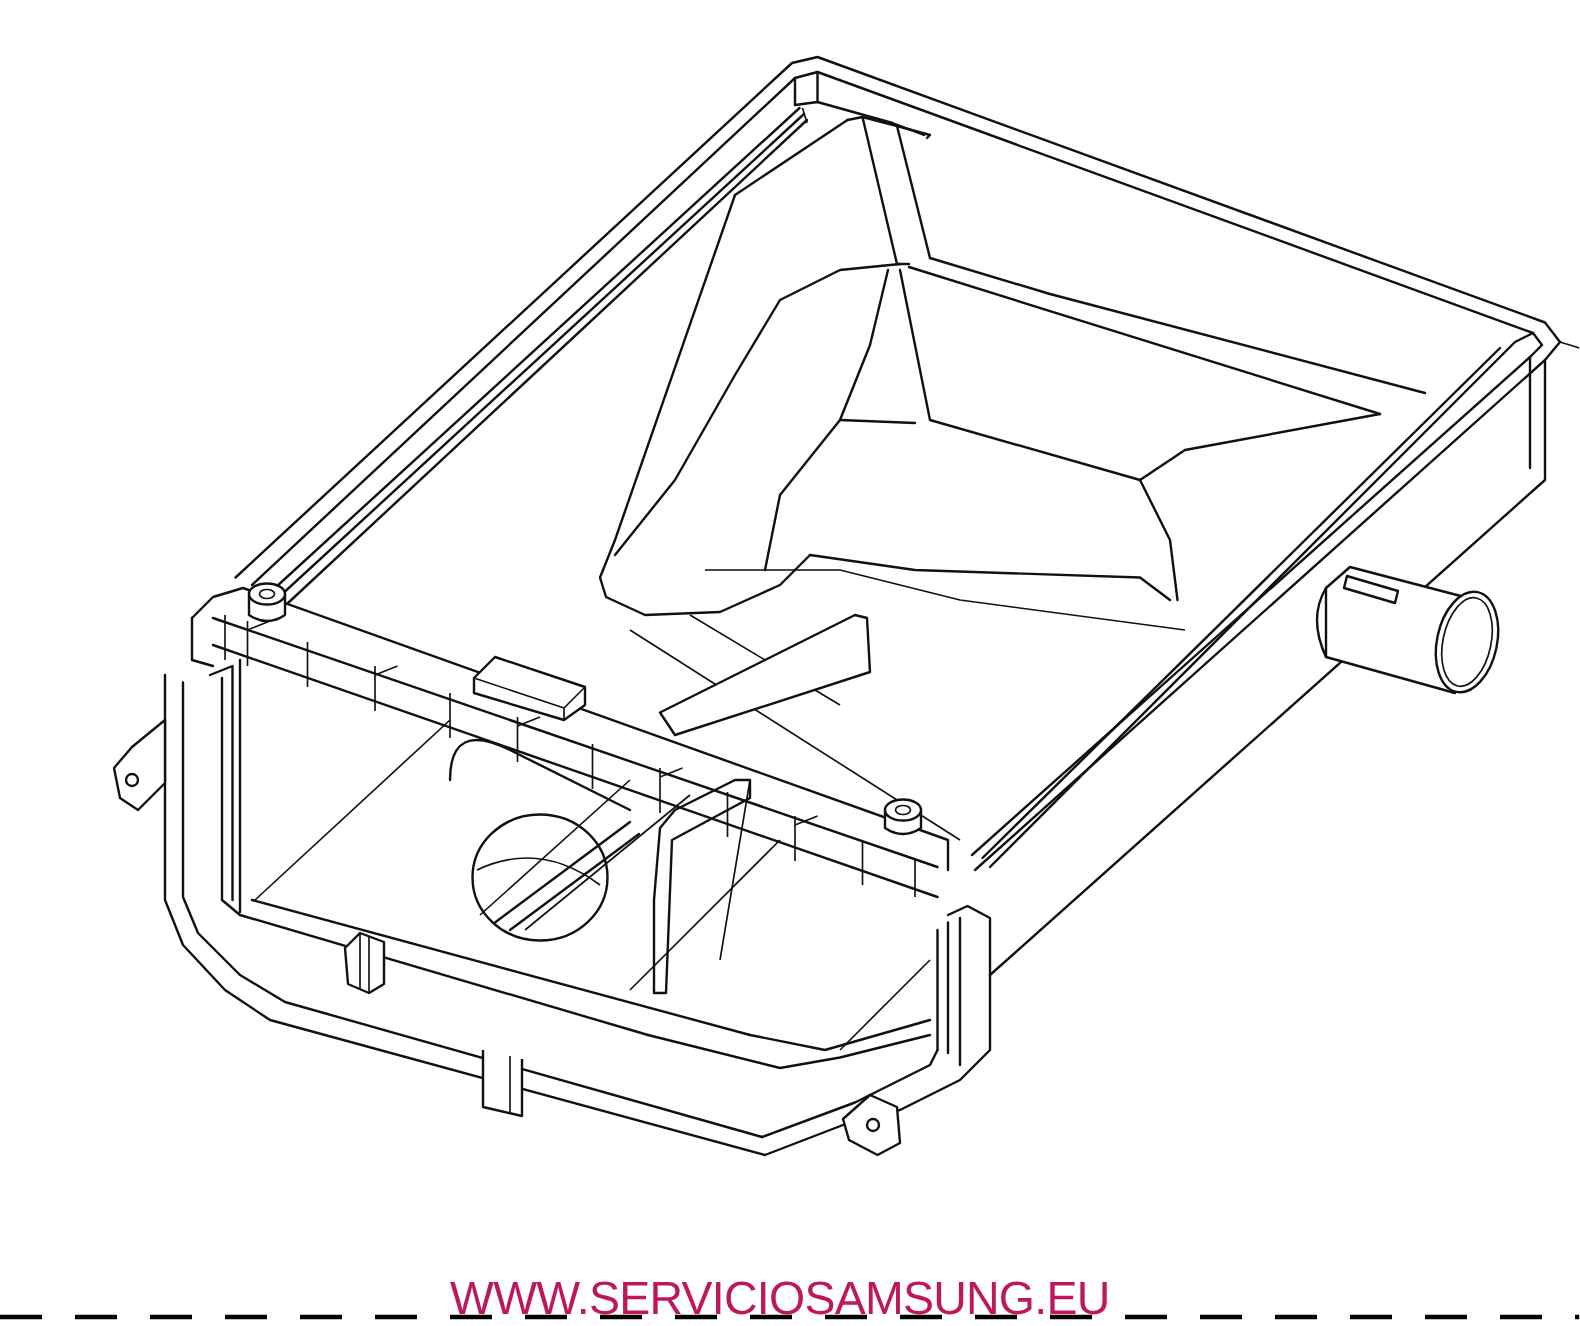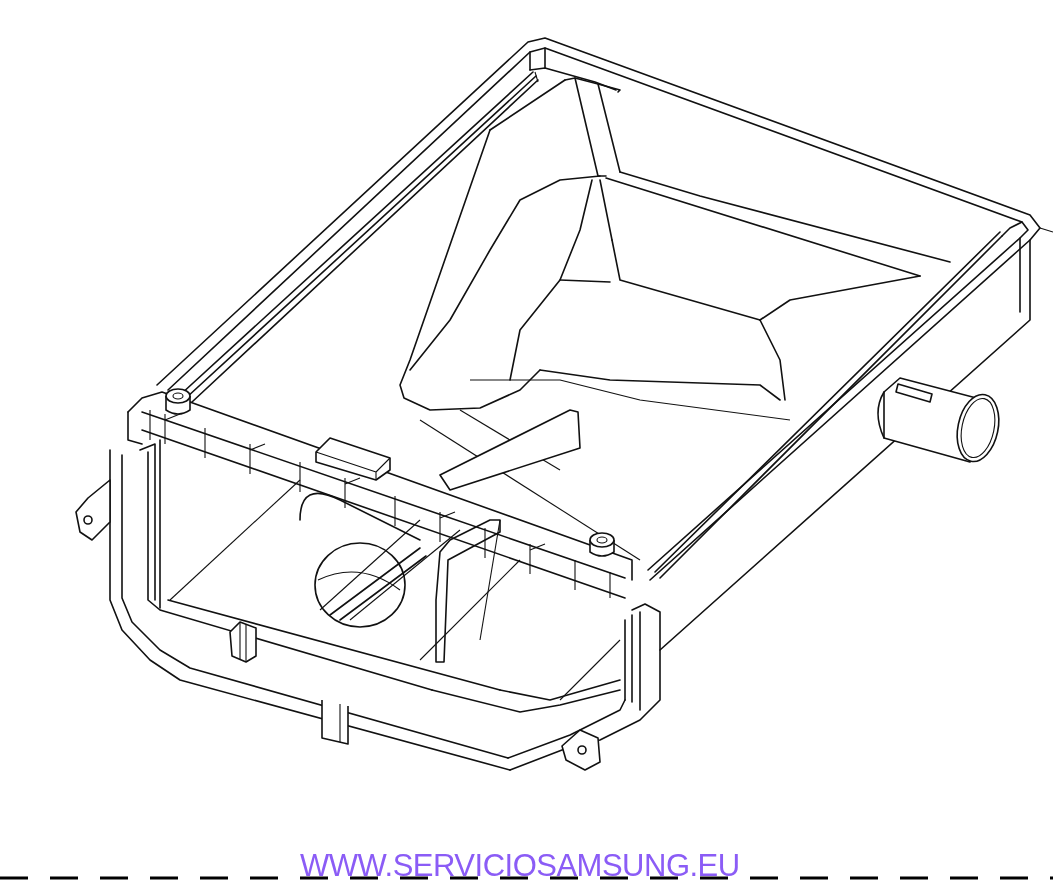--- a/index.html
+++ b/index.html
@@ -1,21 +1,21 @@
 <!DOCTYPE html>
 <html><head>
 <meta charset="utf-8">
 <style>
   html, body { margin: 0; padding: 0; background: #ffffff; }
   body { width: 1053px; height: 884px; position: relative; overflow: hidden; font-family: "Liberation Sans", sans-serif; }
   #drawing { position: absolute; left: 0; top: 0; width: 1053px; height: 884px; }
   .ln { fill: none; stroke: #111; stroke-width: 1.6; stroke-linejoin: round; stroke-linecap: round; }
   .thin { fill: none; stroke: #111; stroke-width: 1.1; stroke-linejoin: round; }
   .fillw { fill: #fff; stroke: #111; stroke-width: 1.6; stroke-linejoin: round; }
-  #watermark { position: absolute; left: 300px; top: 848px; font-size: 31px; letter-spacing: -0.5px; color: #8b5cf6; font-family: "Liberation Sans", sans-serif; white-space: nowrap; }
+  #watermark { position: absolute; left: 300px; top: 848px; font-size: 31px; letter-spacing: -0.5px; color: #be185d; font-family: "Liberation Sans", sans-serif; white-space: nowrap; }
   #dashline { position: absolute; left: 0; top: 876px; width: 1053px; height: 4px; }
 </style>
 </head>
 <body>
 
 <svg id="drawing" viewBox="0 0 1053 884" xmlns="http://www.w3.org/2000/svg">
 
   <g>
     <path class="ln" d="M157 385 L528 42 L545 38 L1030 215 L1040 228 L1030 240 L650 580"></path>
     <path class="ln" d="M168 390 L530 52 L545 48 L1022 222 L1028 230 L1020 238 L648 570"></path>

